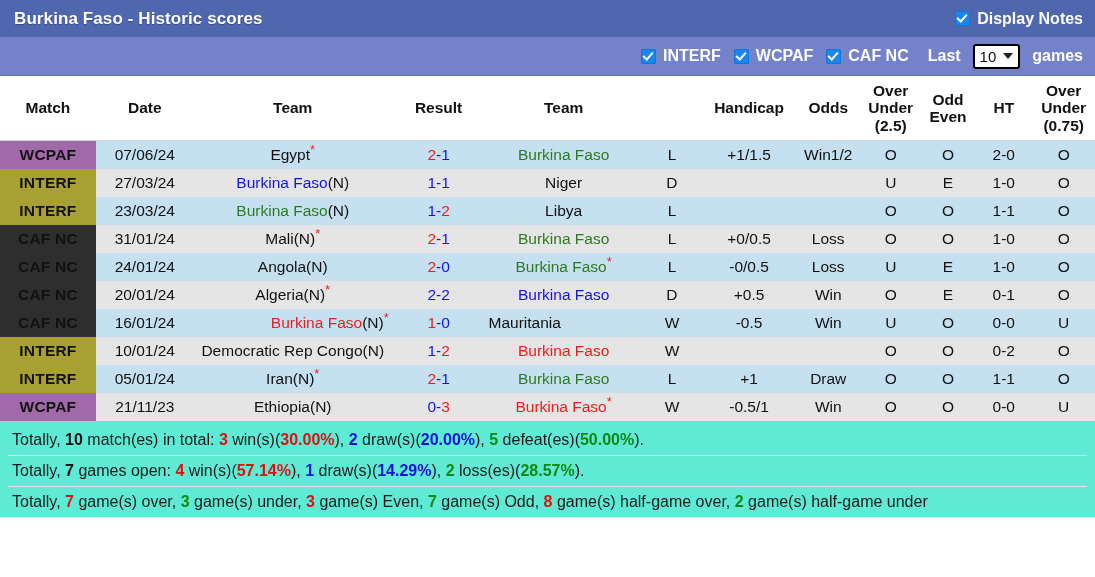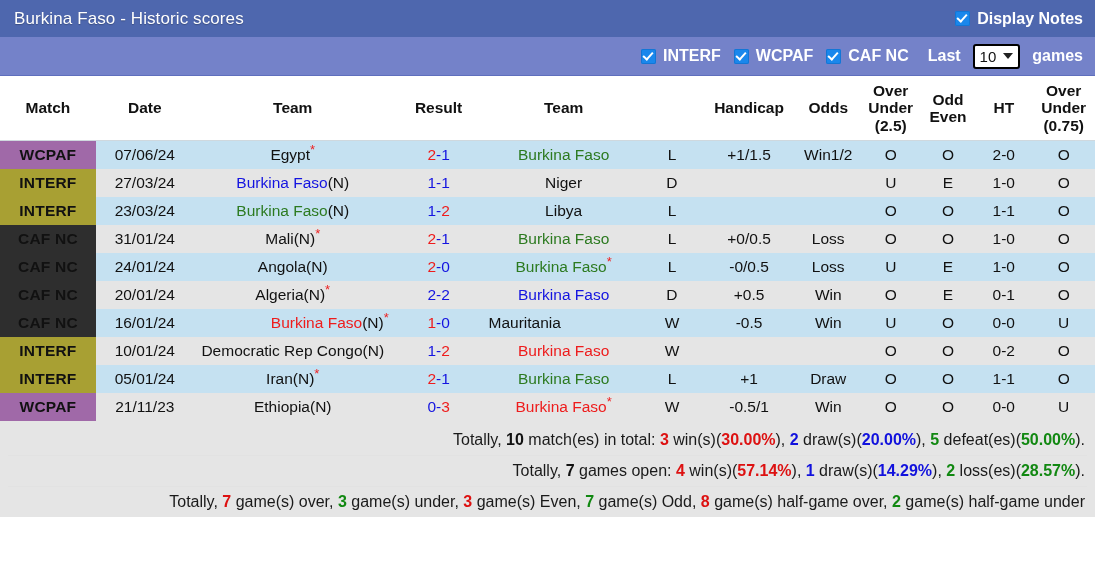--- a/index.html
+++ b/index.html
@@ -14,21 +14,21 @@
 
   
   .titlebar {
     height: 37px;
     background: #4e67ae;
     display: flex; align-items: center;
     padding: 0 12px 0 14px;
     color: #ffffff;
   }
   .titlebar .title {
-    font-size: 17px; font-weight: normal; letter-spacing: .1px;
+    font-size: 17px; font-weight: bold; letter-spacing: .1px;
     text-shadow: 0 1px 1px rgba(0,0,0,.25);
   }
   .titlebar .spacer { flex: 1; }
   .notes-wrap { display:flex; align-items:center; gap:7px; }
   .notes-wrap .lbl { font-size: 16px; font-weight: bold; }
 
   
   .cb {
     width: 15px; height: 15px; border-radius: 2px;
     background: #1a87ec; position: relative;
@@ -86,21 +86,21 @@
   .star { color:#ee2222; font-size: 13px; vertical-align: super; line-height:0; }
   .nsuffix { color:#111; }
 
   
   .c-red   { color:#ee1c1c; }
   .c-green { color:#2c7a20; }
   .c-blue  { color:#1414e0; }
   .c-black { color:#111111; }
 
   
-  .summary { padding: 4px 8px 0 8px; background:#e5e5e5;text-align:right; }
+  .summary { padding: 4px 8px 0 8px; background:#5eead4; }
   .summary .line {
     font-size: 16px; color:#1a1a1a; padding: 6px 2px 6px 4px;
     border-bottom: 1px solid #e2e2e2; white-space: nowrap;
   }
   .summary .line:last-child { border-bottom: none; }
   .summary b { font-weight: bold; }
   .ftred   { color:#dd1111; font-weight:bold; }
   .ftblue  { color:#1111dd; font-weight:bold; }
   .ftgreen { color:#118811; font-weight:bold; }
   .ftblack { color:#111; font-weight:bold; }

